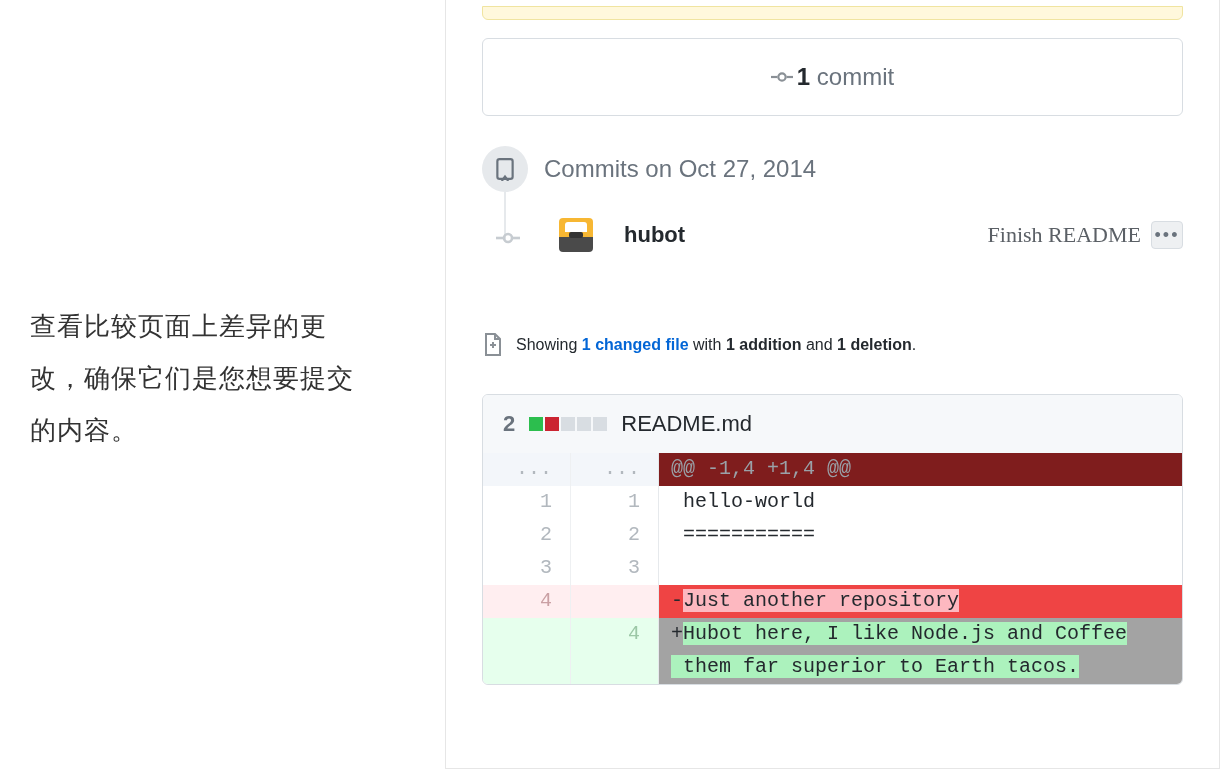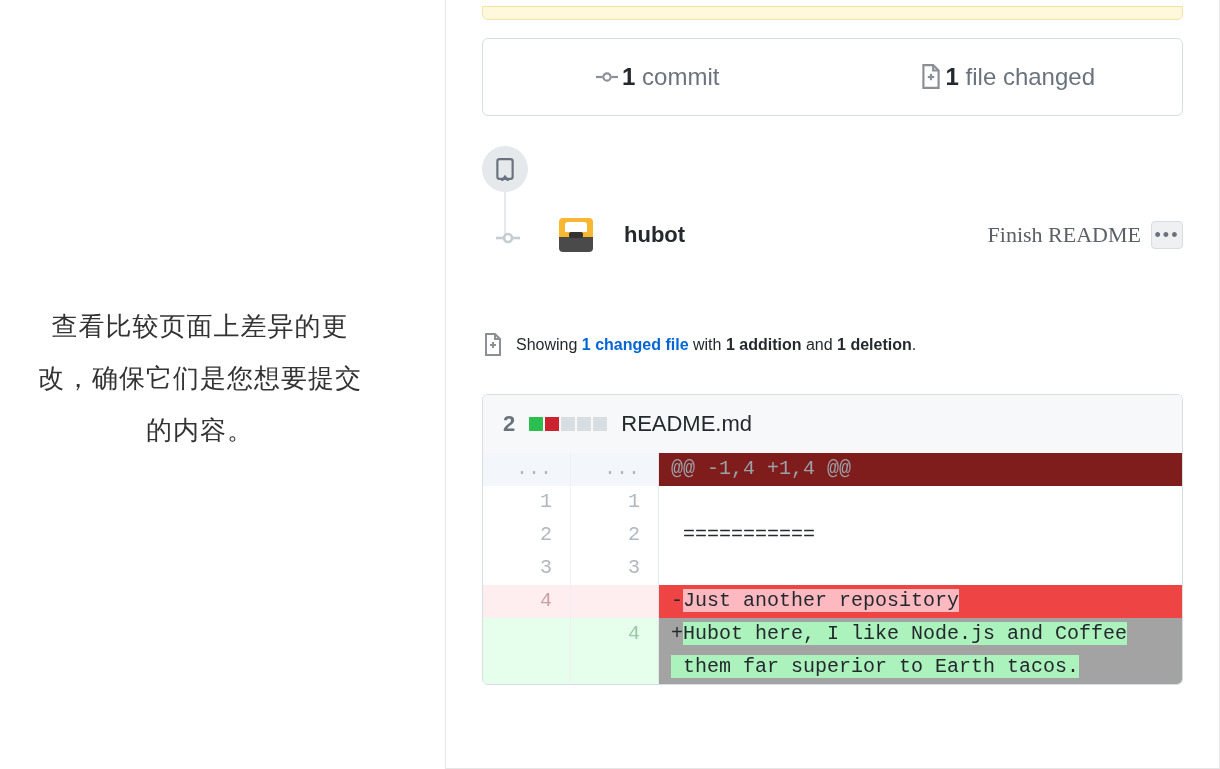--- a/index.html
+++ b/index.html
@@ -13,21 +13,20 @@
   }
   .left-panel {
     position: absolute;
     left: 30px;
     top: 300px;
     width: 340px;
     font-size: 26px;
     line-height: 2.0;
     color: #333;
     letter-spacing: 1px;
-    text-align: center;
   }
   .right-panel {
     position: absolute;
     left: 445px;
     top: 0;
     width: 775px;
     height: 769px;
     border: 1px solid #e6e6e6;
     border-top: none;
     background: #fff;
@@ -248,41 +247,31 @@
       <div class="stats-cell">
         <span class="commit-icon">
           <svg viewBox="0 0 24 24" width="26" height="26" fill="none" stroke="currentColor" stroke-width="2.4">
             <circle cx="12" cy="12" r="4"></circle>
               <line x1="0" y1="12" x2="7" y2="12"></line>
               <line x1="17" y1="12" x2="24" y2="12"></line>
           </svg>
         </span>
         <span><b>1</b> <span>commit</span></span>
       </div>
-      <div class="stats-cell">
-        <span class="file-icon">
-          <svg viewBox="0 0 20 24" width="22" height="26" fill="none" stroke="currentColor" stroke-width="2">
-            <path d="M3 1h9l5 5v16H3z"></path>
-              <path d="M12 1v5h5"></path>
-              <line x1="7" y1="12" x2="13" y2="12"></line>
-              <line x1="10" y1="9" x2="10" y2="15"></line>
-          </svg>
-        </span>
-        <span><b>1</b> <span>file changed</span></span>
-      </div>
     </div>
 
     <div class="timeline">
       <div class="date-row">
         <div class="date-badge">
           <svg viewBox="0 0 18 22" width="20" height="24" fill="none" stroke="currentColor" stroke-width="2">
             <rect x="2" y="2" width="14" height="18" rx="2"></rect>
             <path d="M6 22l3-4 3 4"></path>
           </svg>
         </div>
+        <div class="date-text">Commits on Oct 27, 2014</div>
       </div>
       <div class="vline"></div>
       <div class="commit-row">
         <div class="commit-dot-wrap">
           <span class="commit-dot">
             <svg viewBox="0 0 24 24" width="24" height="24" fill="none" stroke="currentColor" stroke-width="2.6">
               <circle cx="12" cy="12" r="4"></circle>
                 <line x1="0" y1="12" x2="7" y2="12"></line>
                 <line x1="17" y1="12" x2="24" y2="12"></line>
             </svg>
@@ -330,20 +319,21 @@
       </div>
       <div class="diff-body">
         <div class="diff-line hunk">
           <div class="ln">...</div>
           <div class="ln ln2">...</div>
           <div class="code">@@ -1,4 +1,4 @@</div>
         </div>
         <div class="diff-line">
           <div class="ln">1</div>
           <div class="ln ln2">1</div>
+          <div class="code"> hello-world</div>
         </div>
         <div class="diff-line">
           <div class="ln">2</div>
           <div class="ln ln2">2</div>
           <div class="code"> ===========</div>
         </div>
         <div class="diff-line">
           <div class="ln">3</div>
           <div class="ln ln2">3</div>
           <div class="code"> </div>

